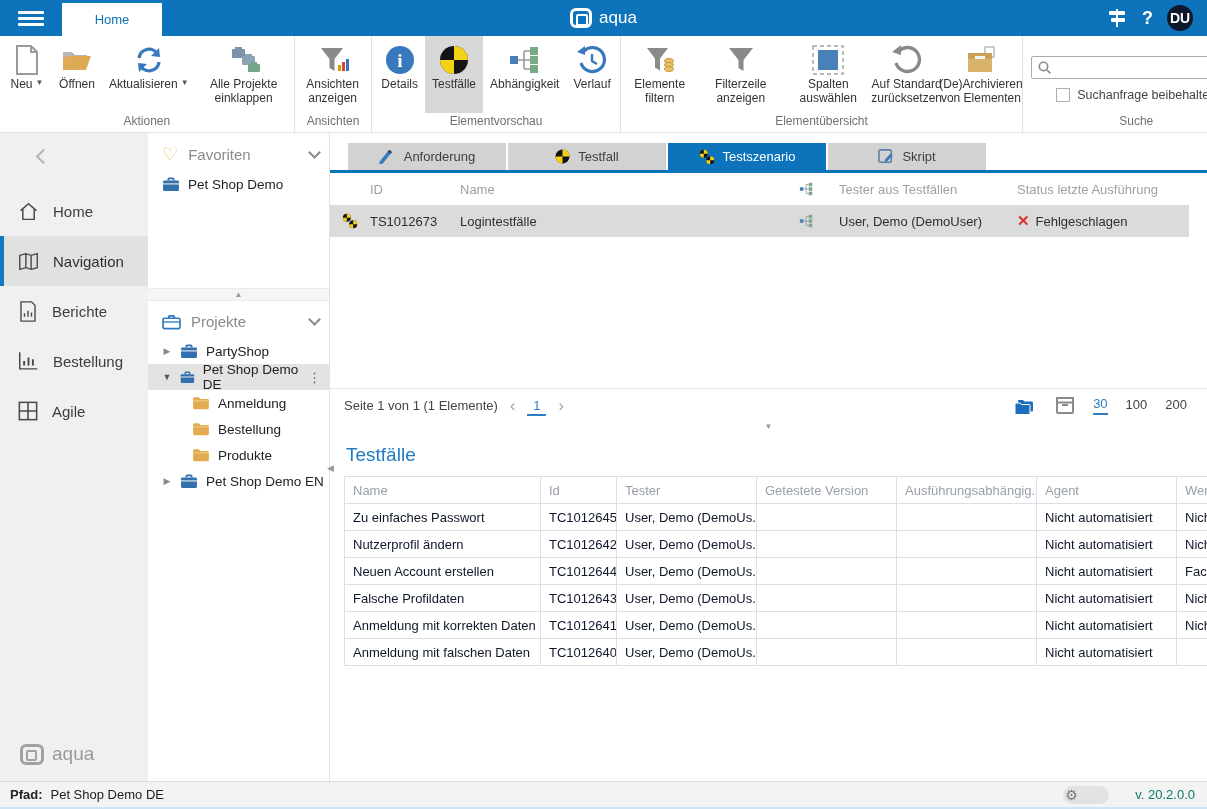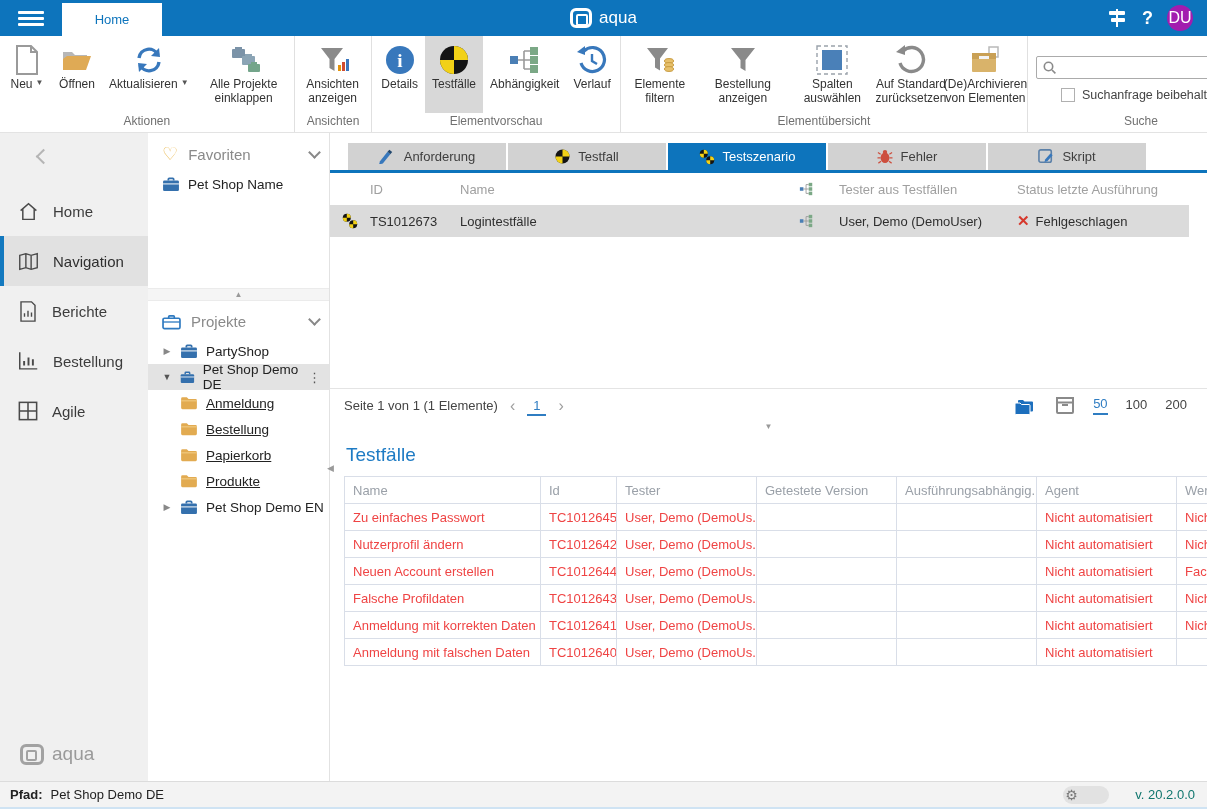--- a/index.html
+++ b/index.html
@@ -11,21 +11,21 @@
   .hamburger { width:62px; display:flex; align-items:center; justify-content:center; cursor:pointer; }
   .hamburger .bars { width:26px; }
   .hamburger .bars div { height:3px; background:#fff; margin:3px 0; border-radius:1px; }
   .home-tab { width:100px; background:#fff; margin-top:3px; display:flex; align-items:center; justify-content:center; color:#0d74bc; font-size:13px; }
   .top-center { position:absolute; left:0; right:0; top:0; bottom:0; display:flex; align-items:center; justify-content:center; pointer-events:none; }
   .logo-glyph { width:22px; height:20px; border:3px solid #fff; border-radius:6px; position:relative; margin-right:7px; }
   .logo-glyph::after { content:""; position:absolute; left:3px; top:3px; width:8px; height:8px; border:2px solid #fff; border-radius:2px; }
   .top-center .appname { color:#fff; font-size:17px; }
   .top-right { margin-left:auto; display:flex; align-items:center; gap:14px; padding-right:14px; }
   .help-q { color:#fff; font-size:18px; font-weight:bold; cursor:pointer; }
-  .avatar { width:26px; height:26px; border-radius:50%; background:#a21caf; color:#fff; font-size:16px; display:flex; align-items:center; justify-content:center; cursor:pointer; }
+  .avatar { width:26px; height:26px; border-radius:50%; background:#0f172a; color:#fff; font-size:14px; display:flex; align-items:center; justify-content:center; cursor:pointer;font-weight:bold; }
 
   
   .ribbon { height:97px; background:#fff; display:flex; border-bottom:1px solid #e3e3e3; flex:none; }
   .rgroup { display:flex; flex-direction:column; border-right:1px solid #e0e0e0; padding:0 2px; }
   .rbtns { display:flex; flex:1; align-items:stretch; }
   .rlabel { text-align:center; font-size:12px; color:#707070; padding:1px 10px 4px; }
   .rbtn { display:flex; flex-direction:column; align-items:center; padding:6px 7px 2px; font-size:12px; color:#333; line-height:1.15; text-align:center; cursor:pointer; min-width:50px; }
   .rbtn.sel { background:#d8d8d8; }
   .rbtn .ric { height:36px; display:flex; align-items:center; justify-content:center; }
   .drop { font-size:8px; color:#555; margin-left:3px; }
@@ -54,21 +54,21 @@
   
   .explorer { width:182px; background:#fff; flex:none; border-right:1px solid #e2e2e2; display:flex; flex-direction:column; position:relative; }
   .panel-head { display:flex; align-items:center; padding:12px 10px 8px 14px; gap:10px; color:#8a8a8a; font-size:15px; }
   .panel-head .chev { margin-left:auto; width:9px; height:9px; border-right:2px solid #888; border-bottom:2px solid #888; transform:rotate(45deg); margin-top:-4px; cursor:pointer; }
   .heart { color:#ecbf5f; font-size:18px; line-height:1; }
   .fav-panel { height:155px; }
   .tree-item { height:26px; display:flex; align-items:center; gap:8px; padding-left:14px; font-size:13.5px; color:#222; cursor:pointer; position:relative; }
   .tree-item .exp { width:10px; font-size:9px; color:#888; flex:none; text-align:center; margin-left:-10px; }
   .tree-item.sel { background:#e3e3e3; }
   .kebab { margin-left:auto; margin-right:8px; color:#555; font-size:13px; letter-spacing:0; cursor:pointer; }
-  .child { padding-left:32px;text-decoration:underline; }
+  .child { padding-left:44px; }
   .hsplit { height:13px; background:#f5f5f5; border-top:1px solid #ebebeb; border-bottom:1px solid #ebebeb; text-align:center; font-size:8px; color:#999; line-height:12px; cursor:row-resize; }
   .vcollapse { position:absolute; right:-5px; top:330px; font-size:9px; color:#9a9a9a; cursor:pointer; z-index:5; }
 
   
   .main { flex:1; display:flex; flex-direction:column; min-width:0; background:#fff; }
   .tabstrip { display:flex; padding:10px 0 0 18px; background:#fff; }
   .tab { width:158px; height:27px; background:#d2d2d2; margin-right:2px; display:flex; align-items:center; justify-content:center; gap:8px; font-size:13px; color:#3e3e3e; cursor:pointer; }
   .tab.active { background:#0d74bc; color:#fff; }
   .tabline { height:3px; background:#0d74bc; }
   .sc-head, .sc-row { display:flex; align-items:center; height:32px; margin-right:18px; font-size:13px; }
@@ -87,21 +87,21 @@
   .pg-num { color:#2f7dc2; border-bottom:2px solid #2f7dc2; padding:2px 6px 1px; cursor:pointer; }
   .pager-right { margin-left:auto; display:flex; align-items:center; gap:18px; }
   .psize { color:#444; cursor:pointer; padding-bottom:2px; }
   .psize.on { color:#2f7dc2; border-bottom:2px solid #2f7dc2; }
   .hsplit2 { height:12px; text-align:center; font-size:8px; color:#999; line-height:10px; cursor:row-resize; }
   .tc-panel { flex:1; padding:4px 0 0 14px; overflow:hidden; }
   .tc-title { color:#1e7bc4; font-size:19px; margin:6px 0 10px 2px; }
   table.tc { border-collapse:collapse; table-layout:fixed; width:880px; font-size:13px; }
   table.tc th, table.tc td { border:1px solid #d9dee8; padding:0 8px; height:27px; overflow:hidden; white-space:nowrap; text-overflow:clip; text-align:left; font-weight:normal; }
   table.tc th { color:#9aa0a8; }
-  table.tc td { color:#ef4444;margin-top:28px; }
+  table.tc td { color:#0f172a;margin-top:28px; }
   td.idcell, th.idcell { text-align:right; color:#3c7dc0; }
   th.idcell { color:#9aa0a8; }
   td.idcell { cursor:pointer; }
 
   
   .statusbar { height:26px; background:#f3f3f3; border-top:1px solid #dcdcdc; display:flex; align-items:center; padding:0 12px 0 10px; font-size:13px; color:#222; flex:none; }
   .statusbar .plabel { margin-right:8px;font-weight:bold; }
   .sb-right { margin-left:auto; display:flex; align-items:center; gap:26px; }
   .gearpill { width:46px; height:18px; background:#e2e2e2; border-radius:9px; display:flex; align-items:center; padding-left:2px; cursor:pointer; }
   .gearpill span { color:#7a7a7a; font-size:14px; line-height:1; }
@@ -287,21 +287,21 @@
               <span>Elemente filtern</span>
             </div>
         </div>
         <div class="rbtn">
           <div class="ric">
             <svg width="30" height="30" viewBox="0 0 30 30">
                 <path d="M3 3 h24 l-9.5 12 v11 l-5 -3 v-8 z" fill="#8a8a8a"></path>
               </svg>
           </div>
           <div class="lblrow">
-              <span>Bestellung anzeigen</span>
+              <span>Filterzeile anzeigen</span>
             </div>
         </div>
         <div class="rbtn">
           <div class="ric">
             <svg width="32" height="30" viewBox="0 0 32 30">
                 <rect x="1" y="1" width="30" height="28" fill="none" stroke="#9aa2ab" stroke-width="1.4" stroke-dasharray="4 3"></rect>
                 <rect x="6" y="5" width="20" height="20" fill="#4a80b8"></rect>
               </svg>
           </div>
           <div class="lblrow">
@@ -404,21 +404,21 @@
           <span class="heart">♡</span>
           <span>Favoriten</span>
           <span class="chev"></span>
         </div>
         <div class="tree-item">
           <svg width="18" height="15" viewBox="0 0 20 17">
               <rect x="1" y="4" width="18" height="12" rx="1.5" fill="#3470ad"></rect>
               <path d="M7 4 V2.5 a1 1 0 0 1 1 -1 h4 a1 1 0 0 1 1 1 V4" fill="none" stroke="#3470ad" stroke-width="2"></path>
               <rect x="1" y="7" width="18" height="1.6" fill="#fff" opacity="0.7"></rect>
             </svg>
-          <span>Pet Shop Name</span>
+          <span>Pet Shop Demo</span>
         </div>
       </div>
 
       <div class="hsplit">▲</div>
 
       <div>
         <div class="panel-head">
           <svg width="19" height="16" viewBox="0 0 20 17">
               <rect x="1" y="4.5" width="18" height="11" rx="1.5" fill="none" stroke="#2f7ac0" stroke-width="1.8"></rect>
               <path d="M7 4.5 V3 a1 1 0 0 1 1 -1 h4 a1 1 0 0 1 1 1 V4.5" fill="none" stroke="#2f7ac0" stroke-width="1.8"></path>
@@ -452,27 +452,20 @@
               <path d="M1 5.5 h18" stroke="#f0c87e" stroke-width="1.4"></path>
             </svg>
           <span>Anmeldung</span>
         </div>
         <div class="tree-item child">
           <svg width="18" height="14" viewBox="0 0 20 16">
               <path d="M1 3 a1.5 1.5 0 0 1 1.5 -1.5 h5 l2 2 h8 a1.5 1.5 0 0 1 1.5 1.5 v8.5 a1.5 1.5 0 0 1 -1.5 1.5 h-15 a1.5 1.5 0 0 1 -1.5 -1.5 z" fill="#e2ab51"></path>
               <path d="M1 5.5 h18" stroke="#f0c87e" stroke-width="1.4"></path>
             </svg>
           <span>Bestellung</span>
-        </div>
-        <div class="tree-item child">
-          <svg width="18" height="14" viewBox="0 0 20 16">
-              <path d="M1 3 a1.5 1.5 0 0 1 1.5 -1.5 h5 l2 2 h8 a1.5 1.5 0 0 1 1.5 1.5 v8.5 a1.5 1.5 0 0 1 -1.5 1.5 h-15 a1.5 1.5 0 0 1 -1.5 -1.5 z" fill="#e2ab51"></path>
-              <path d="M1 5.5 h18" stroke="#f0c87e" stroke-width="1.4"></path>
-            </svg>
-          <span>Papierkorb</span>
         </div>
         <div class="tree-item child">
           <svg width="18" height="14" viewBox="0 0 20 16">
               <path d="M1 3 a1.5 1.5 0 0 1 1.5 -1.5 h5 l2 2 h8 a1.5 1.5 0 0 1 1.5 1.5 v8.5 a1.5 1.5 0 0 1 -1.5 1.5 h-15 a1.5 1.5 0 0 1 -1.5 -1.5 z" fill="#e2ab51"></path>
               <path d="M1 5.5 h18" stroke="#f0c87e" stroke-width="1.4"></path>
             </svg>
           <span>Produkte</span>
         </div>
         <div class="tree-item" style="padding-left:24px">
           <span class="exp">▶</span>
@@ -514,28 +507,20 @@
             <g>
                 <circle cx="14" cy="14" r="5" fill="#141414"></circle>
                 <path d="M14 14 L14 9 A5 5 0 0 1 19 14 Z" fill="#f2d117"></path>
                 <path d="M14 14 L14 19 A5 5 0 0 1 9 14 Z" fill="#f2d117"></path>
               </g>
           </svg>
           <span>Testszenario</span>
         </div>
         <div class="tab">
           <svg width="16" height="15" viewBox="0 0 18 17">
-              <ellipse cx="9" cy="10" rx="5" ry="6" fill="#cd4f3e"></ellipse>
-              <circle cx="9" cy="3.5" r="2.5" fill="#cd4f3e"></circle>
-              <path d="M4 6 l-3 -2 M4 10 h-3.5 M4.5 14 l-3 2 M14 6 l3 -2 M14 10 h3.5 M13.5 14 l3 2" stroke="#cd4f3e" stroke-width="1.4"></path>
-            </svg>
-          <span>Fehler</span>
-        </div>
-        <div class="tab">
-          <svg width="16" height="15" viewBox="0 0 18 17">
               <rect x="1" y="1" width="14" height="14" rx="2" fill="none" stroke="#5b80a8" stroke-width="1.8"></rect>
               <path d="M8 12 l6 -7 2.5 2 -6 7 -3.2 0.8 z" fill="#3878bc"></path>
             </svg>
           <span>Skript</span>
         </div>
       </div>
       <div class="tabline"></div>
 
       <div class="sc-head">
         <div class="c-icon"></div>
@@ -597,21 +582,21 @@
         <div class="pager-right">
           <svg width="24" height="20" viewBox="0 0 24 20">
               <path d="M5 5 a1 1 0 0 1 1 -1 h4 l1.5 1.5 h7.5 a1 1 0 0 1 1 1 v8 a1 1 0 0 1 -1 1 h-13 a1 1 0 0 1 -1 -1 z" fill="#1d6fbd"></path>
               <path d="M2 8 a1 1 0 0 1 1 -1 h4 l1.5 1.5 h7.5 a1 1 0 0 1 1 1 v8 a1 1 0 0 1 -1 1 h-13 a1 1 0 0 1 -1 -1 z" fill="#1d6fbd" stroke="#fff" stroke-width="1"></path>
             </svg>
           <svg width="20" height="19" viewBox="0 0 20 19">
               <rect x="2" y="2" width="16" height="15" rx="1" fill="none" stroke="#8a8a8a" stroke-width="2"></rect>
               <rect x="2" y="2" width="16" height="4.5" fill="none" stroke="#8a8a8a" stroke-width="2"></rect>
               <rect x="7" y="8" width="6" height="2" fill="#8a8a8a"></rect>
             </svg>
-          <span class="psize on">50</span>
+          <span class="psize on">30</span>
           <span class="psize">100</span>
           <span class="psize">200</span>
         </div>
       </div>
 
       <div class="hsplit2">▼</div>
 
       <div class="tc-panel">
         <div class="tc-title">Testfälle</div>
         <table class="tc">

